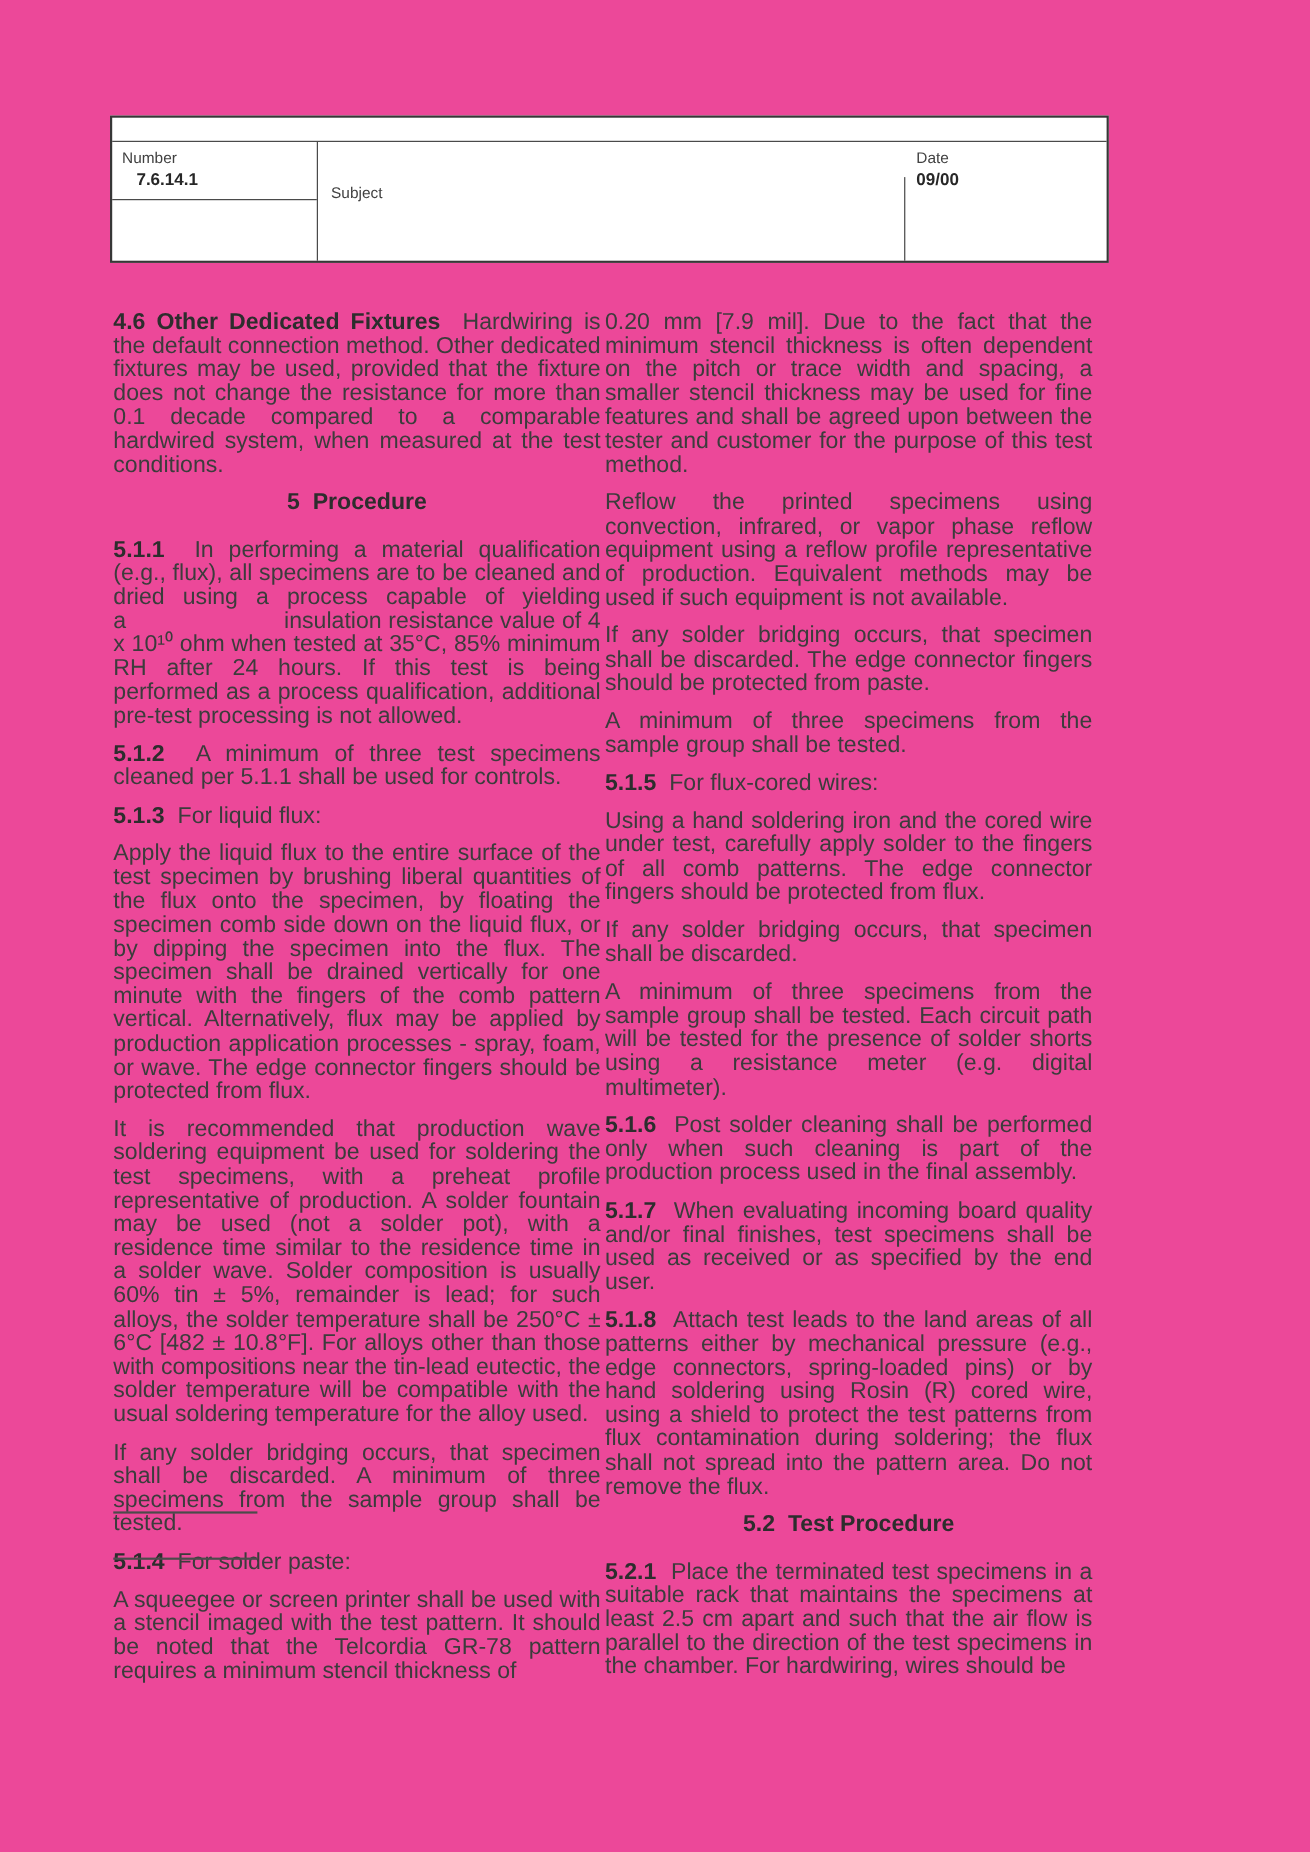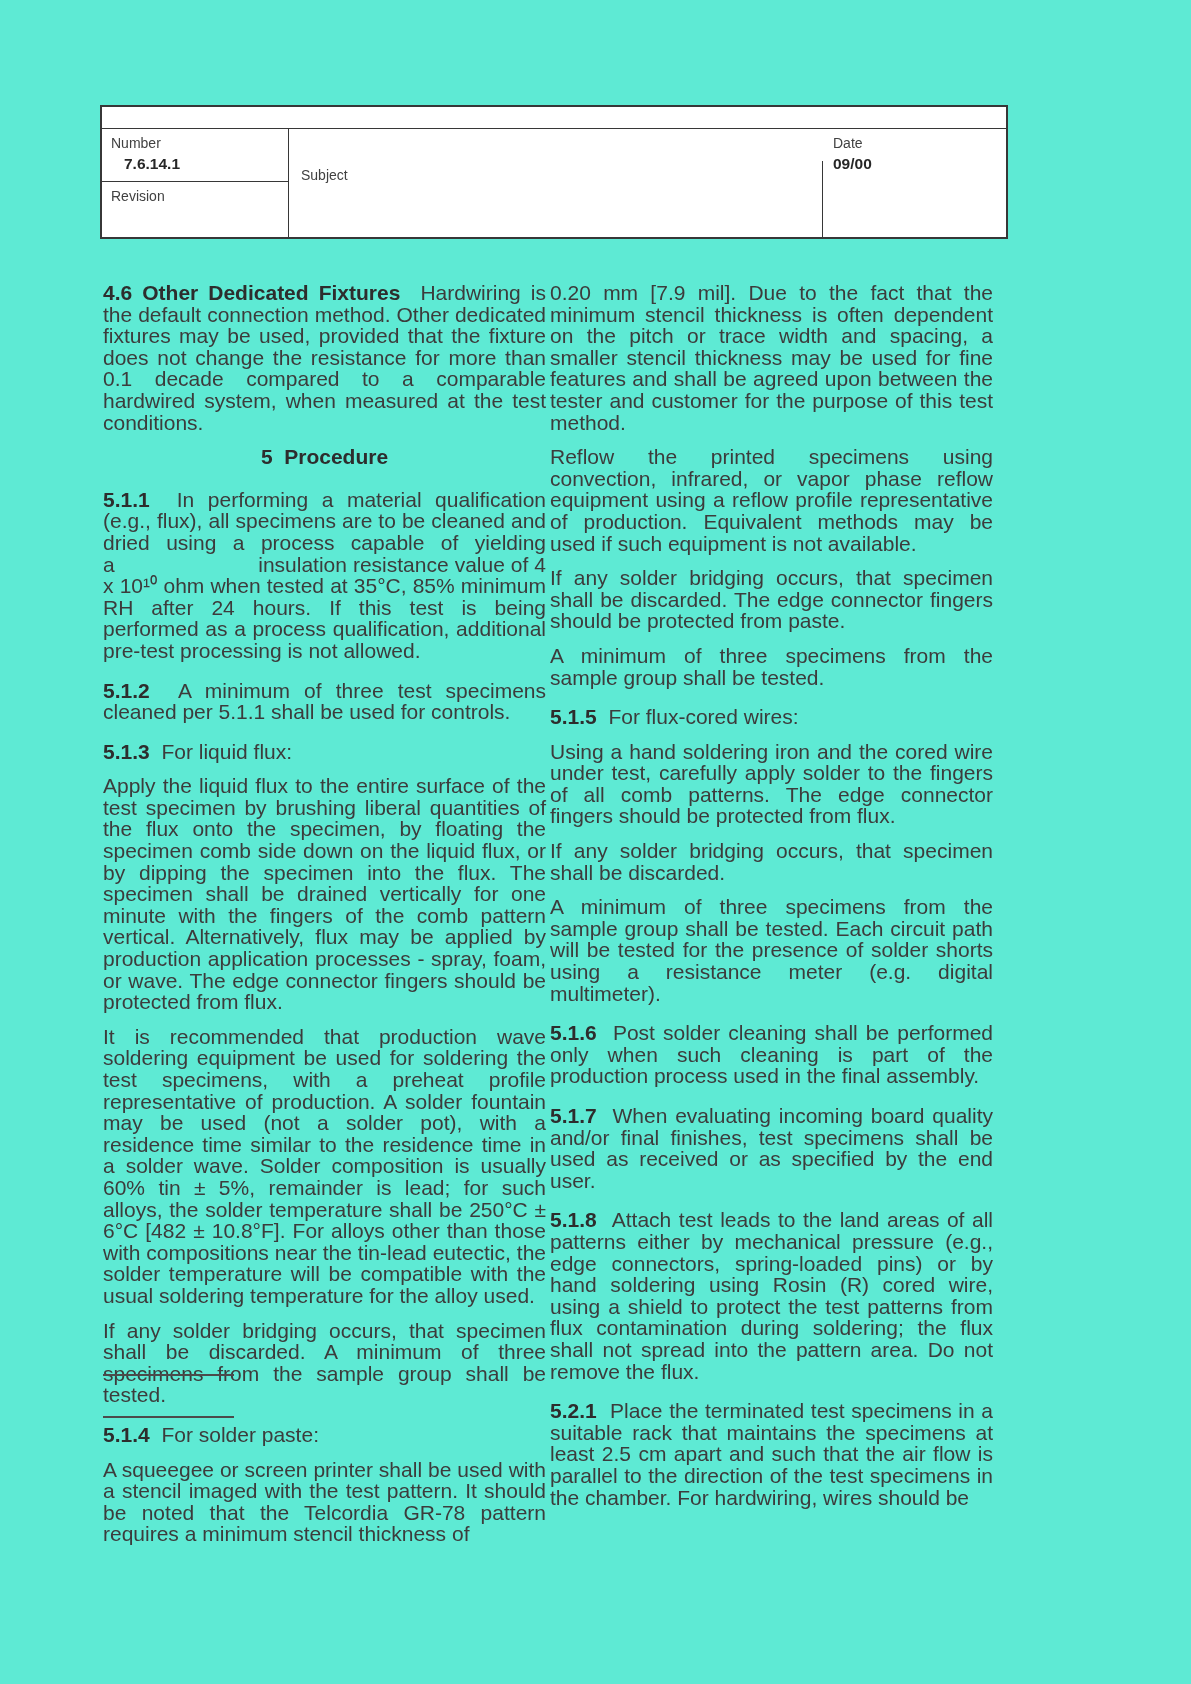--- a/index.html
+++ b/index.html
@@ -3,64 +3,61 @@
 <meta charset="utf-8">
 <style>
   * { margin:0; padding:0; box-sizing:border-box; }
   html,body { background:#ffffff; }
   body {
     width:1191px; height:1684px;
     font-family:"Liberation Sans", sans-serif;
     color:#3a3a3a;
     position:relative;
   }
-  .page { position:relative; width:1191px; height:1684px; background:#5eead4; overflow:hidden; }
+  .page { position:relative; width:1191px; height:1684px; background:#ec4899; overflow:hidden; }
 
   
   .header-table { position:absolute; left:100px; top:105px; width:908px; border:2px solid #373737; background:#fff; }
   .header-top-strip { height:22px; border-bottom:1.5px solid #373737; }
   .header-main { display:flex; height:108px; }
   .hcol1 { width:187px; border-right:1.5px solid #373737; display:flex; flex-direction:column; }
   .hcol1-top { height:53px; border-bottom:1.5px solid #373737; padding:6px 9px; }
   .hcol1-bottom { flex:1; padding:6px 9px; }
   .hcol2 { flex:1; border-right:1.5px solid #373737; padding:6px 12px;margin-top:32px; }
   .hcol3 { width:183px; padding:6px 10px; }
   .hlabel { font-size:14px; color:#414141; }
   .hvalue { font-size:15.5px; font-weight:bold; margin-top:4px; color:#272727; }
   .hcol1-top .hvalue { padding-left:13px; }
 
   
   .col { position:absolute; top:282px; width:443px; font-size:21px; line-height:21.6px; text-align:justify; color:#3c3c3c; }
   .col-left { left:103px; }
   .col-right { left:550px; }
   .para { margin:0 0 13px 0; }
-  .sect { margin-top:18px; }
+  .sect { margin-top:3px; }
   .heading { font-weight:bold; margin-top:9px; margin-bottom:21px; color:#2d2d2d; text-align:center; }
   .lead { font-weight:bold; color:#2d2d2d; }
 
   
   .footnote-rule { position:absolute; left:103px; width:131px; border-top:2px solid #4b4b4b; }
   .rule-1 { top:1374px; }
   .rule-2 { top:1416px; }
 </style>
 </head>
 <body>
 
 <div class="page">
 
   <div class="header-table">
     <div class="header-top-strip"></div>
     <div class="header-main">
       <div class="hcol1">
         <div class="hcol1-top">
           <div class="hlabel">Number</div>
           <div class="hvalue">7.6.14.1</div>
-        </div>
-        <div class="hcol1-bottom">
-          <div class="hlabel">Revision</div>
         </div>
       </div>
       <div class="hcol2">
         <div class="hlabel">Subject</div>
       </div>
       <div class="hcol3">
         <div class="hlabel">Date</div>
         <div class="hvalue">09/00</div>
       </div>
     </div>
@@ -84,19 +81,20 @@
     <p class="para">Reflow the printed specimens using convection, infrared, or vapor phase reflow equipment using a reflow profile representative of production. Equivalent methods may be used if such equipment is not available.</p>
     <p class="para">If any solder bridging occurs, that specimen shall be discarded. The edge connector fingers should be protected from paste.</p>
     <p class="para">A minimum of three specimens from the sample group shall be tested.</p>
     <p class="para sect"><span class="lead">5.1.5</span><span>&nbsp;&nbsp;For flux-cored wires:</span></p>
     <p class="para">Using a hand soldering iron and the cored wire under test, carefully apply solder to the fingers of all comb patterns. The edge connector fingers should be protected from flux.</p>
     <p class="para">If any solder bridging occurs, that specimen shall be discarded.</p>
     <p class="para">A minimum of three specimens from the sample group shall be tested. Each circuit path will be tested for the presence of solder shorts using a resistance meter (e.g. digital multimeter).</p>
     <p class="para sect"><span class="lead">5.1.6</span><span>&nbsp;&nbsp;Post solder cleaning shall be performed only when such cleaning is part of the production process used in the final assembly.</span></p>
     <p class="para sect"><span class="lead">5.1.7</span><span>&nbsp;&nbsp;When evaluating incoming board quality and/or final finishes, test specimens shall be used as received or as specified by the end user.</span></p>
     <p class="para sect"><span class="lead">5.1.8</span><span>&nbsp;&nbsp;Attach test leads to the land areas of all patterns either by mechanical pressure (e.g., edge connectors, spring-loaded pins) or by hand soldering using Rosin (R) cored wire, using a shield to protect the test patterns from flux contamination during soldering; the flux shall not spread into the pattern area. Do not remove the flux.</span></p>
+    <p class="para heading">5.2&nbsp;&nbsp;Test Procedure</p>
     <p class="para sect"><span class="lead">5.2.1</span><span>&nbsp;&nbsp;Place the terminated test specimens in a suitable rack that maintains the specimens at least 2.5 cm apart and such that the air flow is parallel to the direction of the test specimens in the chamber. For hardwiring, wires should be</span></p>
   </div>
 
   <div class="footnote-rule rule-1"></div>
   <div class="footnote-rule rule-2"></div>
 
 </div>
 
 </body></html>

